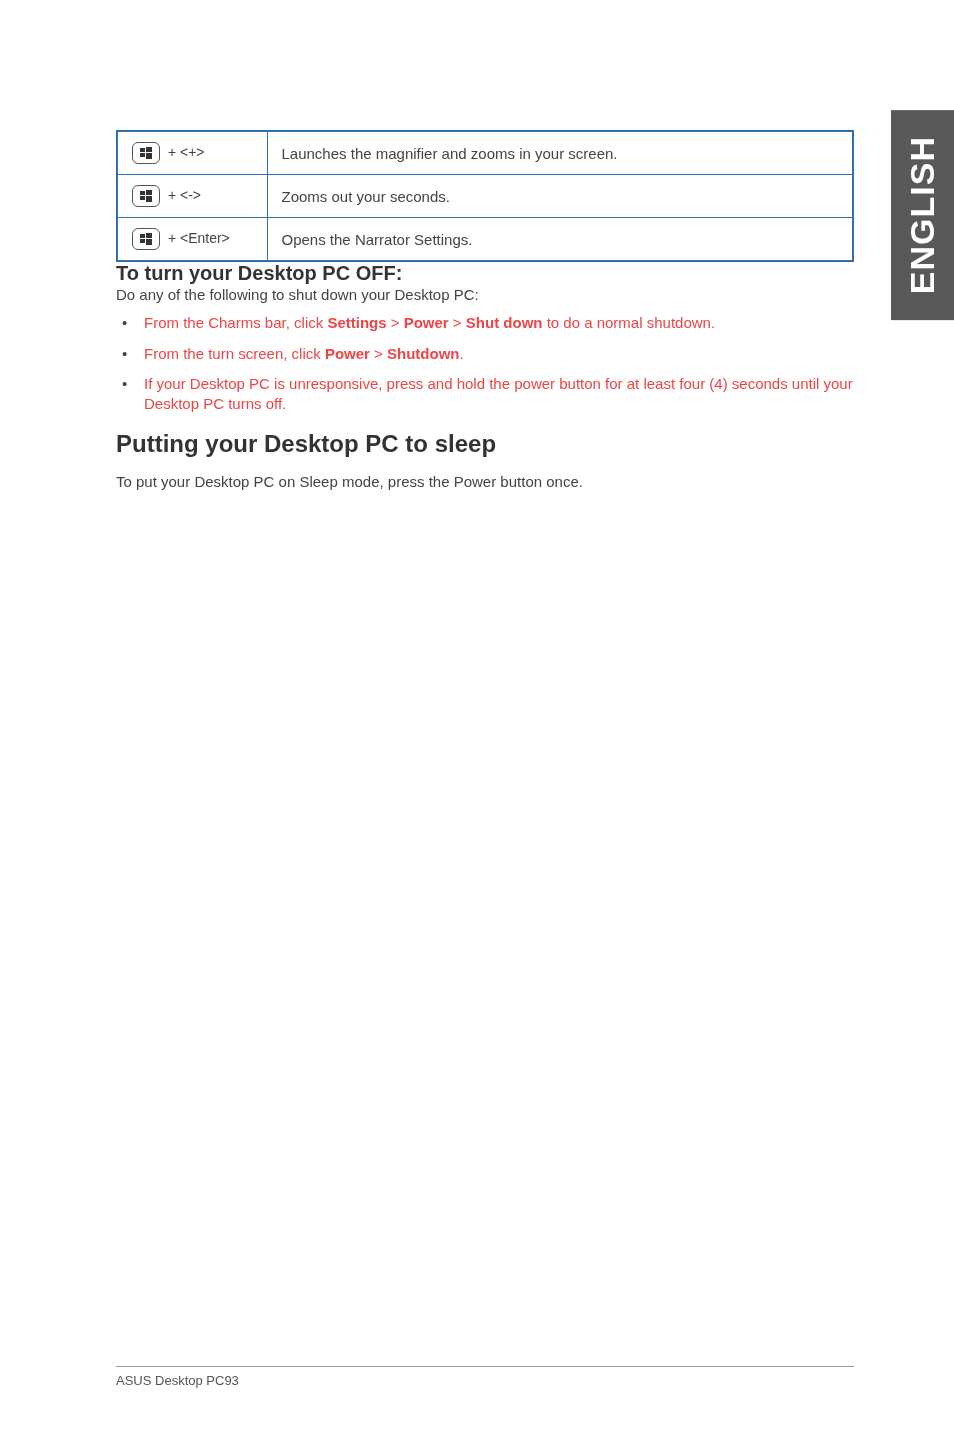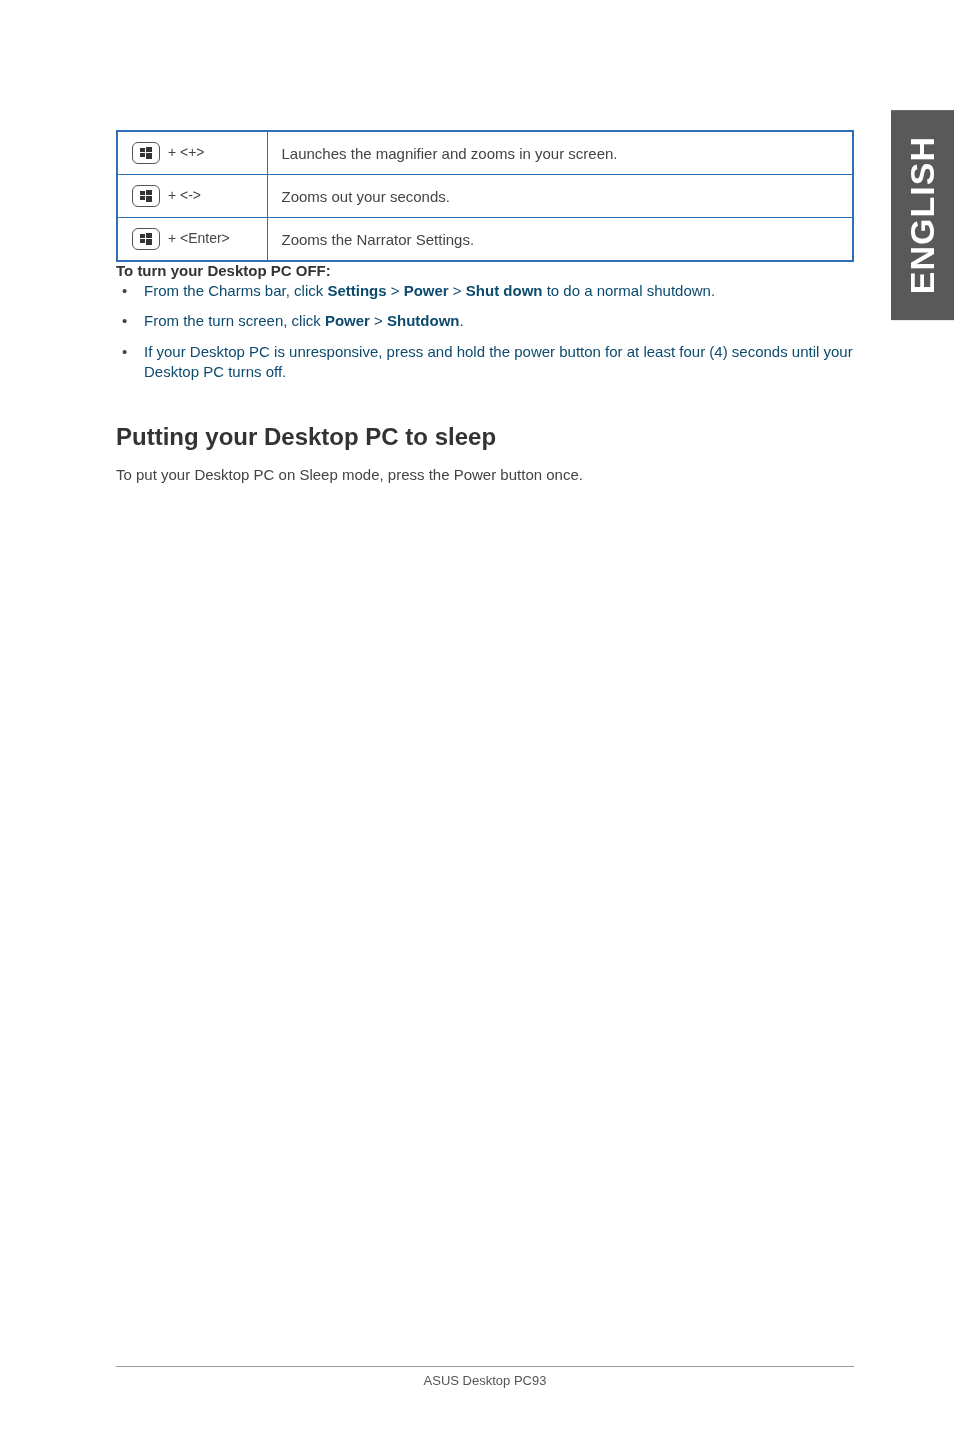--- a/index.html
+++ b/index.html
@@ -58,37 +58,37 @@
   h2 {
     font-family: Arial, Helvetica, sans-serif;
     font-weight: bold;
     font-size: 24px;
     color: #333;
     margin-top: 60px;
     margin-bottom: 14px;
   }
   .small-bold {
     font-weight: bold;
-    font-size: 15px;
+    font-size: 20px;
     color: #333;
   }
   .para {
     font-size: 15px;
     color: #444;
     margin-bottom: 8px;
     line-height: 1.35;
   }
   ul.bullets {
     list-style: none;
     padding-left: 0;
     margin-top: 2px;
   }
   ul.bullets li {
     font-size: 15px;
-    color: #0c4a6e;
+    color: #ef4444;
     padding-left: 28px;
     position: relative;
     margin-bottom: 10px;
     line-height: 1.35;
   }
   ul.bullets li::before {
     content: "•";
     position: absolute;
     left: 6px;
     top: 0;
@@ -97,24 +97,24 @@
   .footer {
     position: absolute;
     bottom: 50px;
     left: 116px;
     right: 100px;
     border-top: 1px solid #999;
     padding-top: 6px;
     font-size: 13px;
     color: #555;
     display: flex;
-    justify-content: center;
+    justify-content: flex-start;
   }
   .bold { font-weight: bold; }
-  h2.sleep { margin-top: 41px; }
+  h2.sleep { margin-top: 16px; }
 </style>
 </head>
 <body>
 
 <div class="side-tab">ENGLISH</div>
 
 <div class="content">
 
   <table class="shortcuts">
     <tbody>
@@ -154,26 +154,27 @@
           <svg width="12" height="12" viewBox="0 0 12 12">
                 <g fill="#333">
                   <rect x="0" y="1" width="5" height="4"></rect>
                   <rect x="6" y="0" width="6" height="5"></rect>
                   <rect x="0" y="6" width="5" height="4"></rect>
                   <rect x="6" y="6" width="6" height="6"></rect>
                 </g>
               </svg>
         </span><span> + &lt;Enter&gt;</span>
       </td>
-      <td>Zooms the Narrator Settings.</td>
+      <td>Opens the Narrator Settings.</td>
     </tr>
   </tbody>
     </table>
 
   <p class="small-bold">To turn your Desktop PC OFF:</p>
+  <p class="para">Do any of the following to shut down your Desktop PC:</p>
   <ul class="bullets">
     <li>
       <span>From the Charms bar, click </span><span class="bold">Settings</span><span> &gt; </span><span class="bold">Power</span><span> &gt; </span><span class="bold">Shut down</span><span> to do a normal shutdown.</span>
     </li>
     <li>
       <span>From the turn screen, click </span><span class="bold">Power</span><span> &gt; </span><span class="bold">Shutdown</span><span>.</span>
     </li>
     <li>If your Desktop PC is unresponsive, press and hold the power  button for at least four (4) seconds until your Desktop PC turns off.</li>
   </ul>
 

